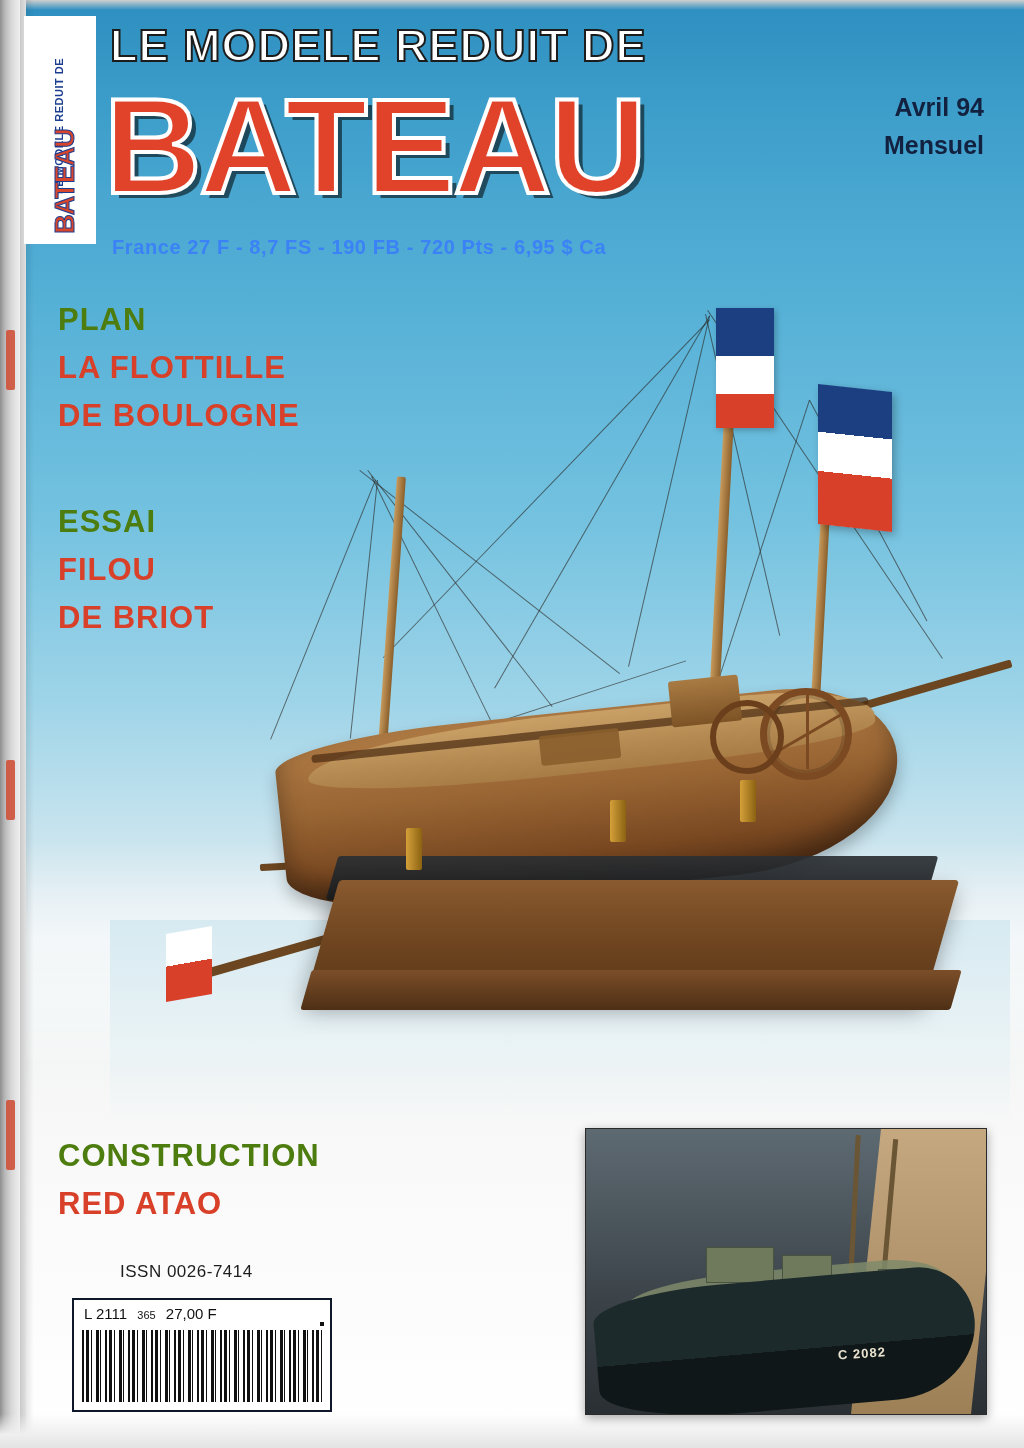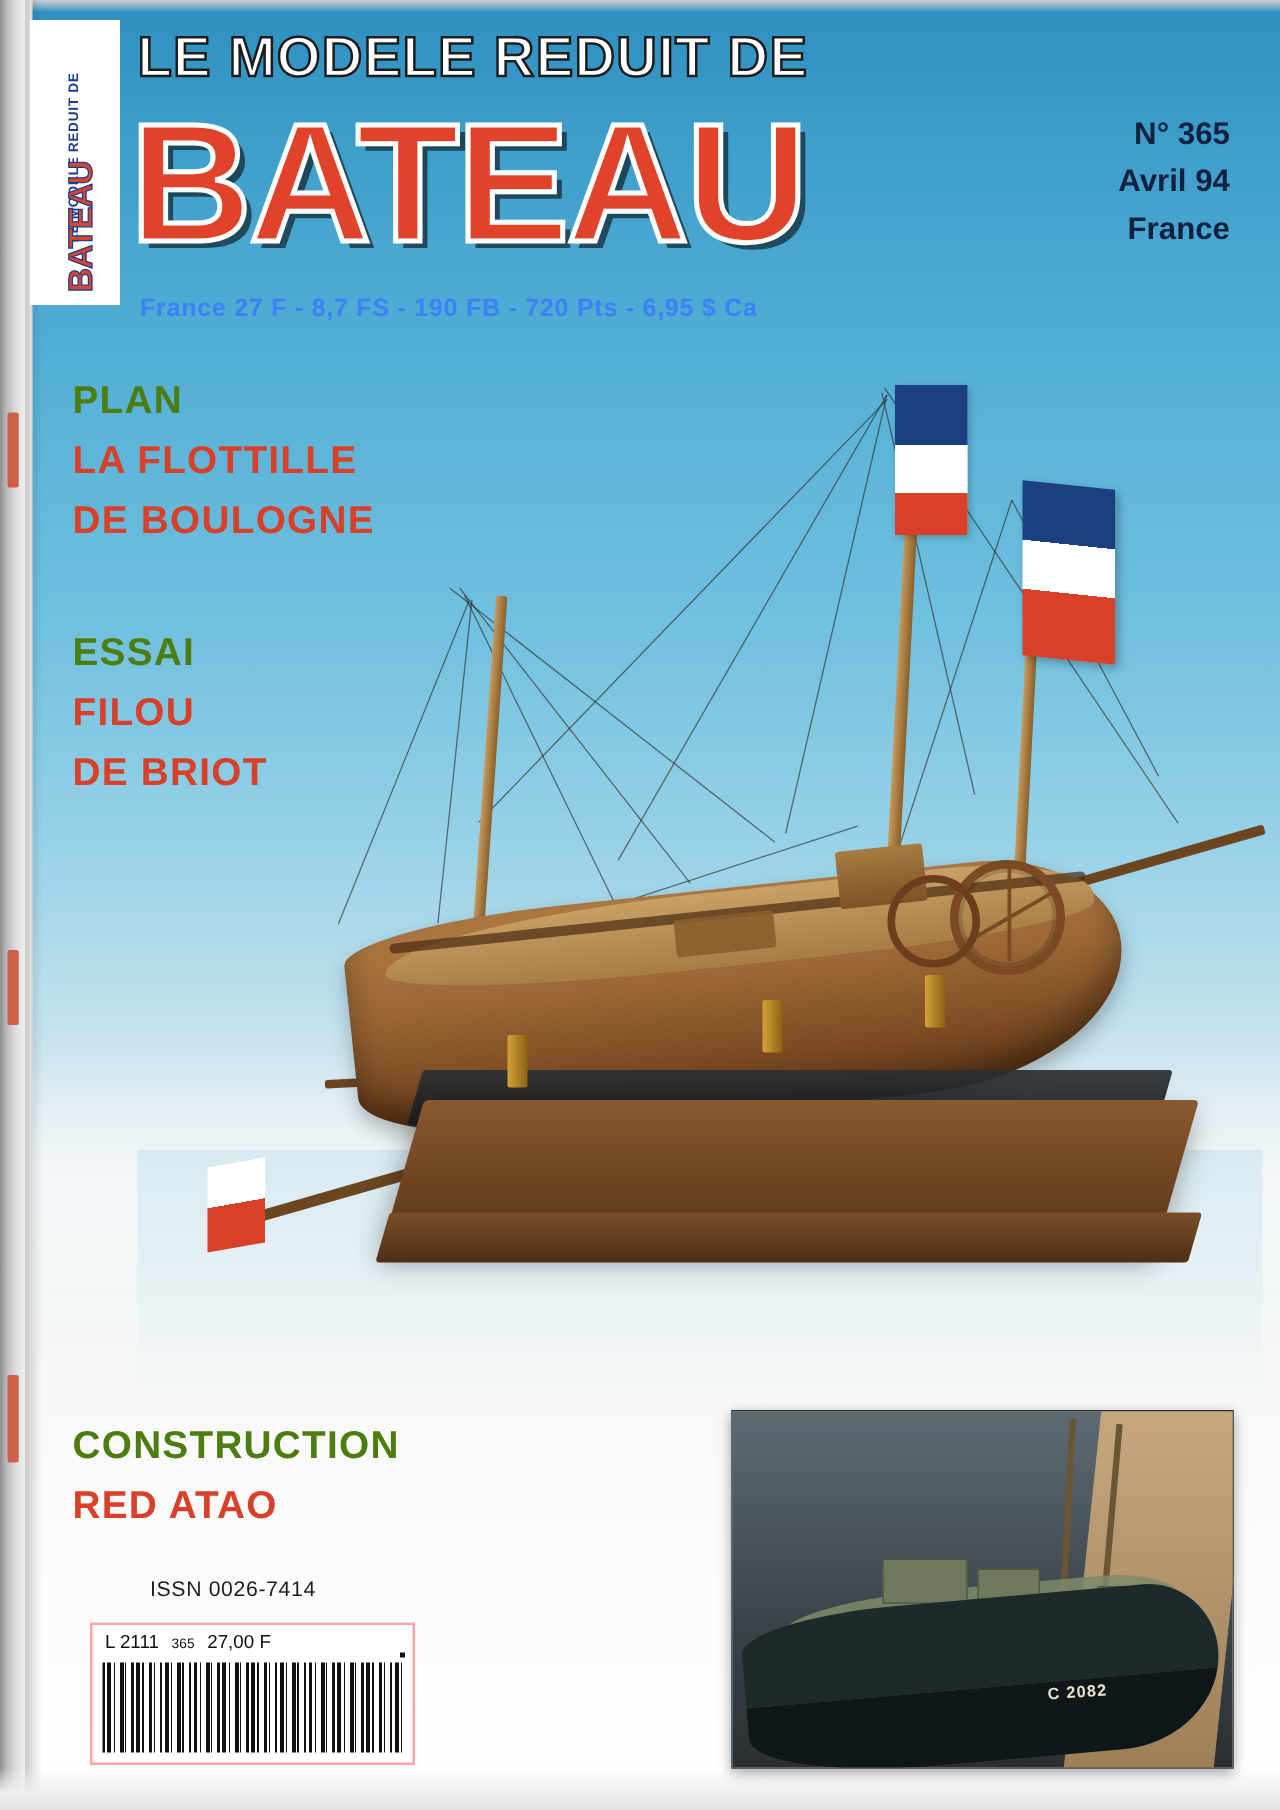--- a/index.html
+++ b/index.html
@@ -252,21 +252,21 @@
   }
   .inset-crate{position:absolute;background:#6f7a5d;border:1px solid #4a5340;}
 
   
   .issn{
     position:absolute;left:120px;top:1262px;
     font-size:17px;color:#1d1d1d;letter-spacing:.5px;white-space:nowrap;
   }
   .barcode-box{
     position:absolute;left:72px;top:1298px;width:256px;height:110px;
-    background:#ffffff;border:2px solid #fca5a5;
+    background:#ffffff;border:2px solid #0f172a;
   }
   .barcode-label{
     position:absolute;left:10px;top:5px;height:20px;
     font-size:15px;color:#111;white-space:nowrap;
   }
   .barcode-label .sm{font-size:11px;}
   .barcode-bars{
     position:absolute;left:8px;top:30px;width:240px;height:72px;
     background:repeating-linear-gradient(to right,
       #111 0 2px, #fff 2px 4px, #111 4px 7px, #fff 7px 9px,
@@ -344,23 +344,22 @@
       <div class="spine-small">LE MODELE REDUIT DE</div>
       <div class="spine-big">BATEAU</div>
     </div>
   </div>
 
   <div class="mast-top">LE MODELE REDUIT DE</div>
   <div class="mast-main">BATEAU</div>
   <div class="mast-prices">France 27 F - 8,7 FS - 190 FB - 720 Pts - 6,95 $ Ca</div>
 
   <div class="issue-block">
-    <div>N° 365</div>
     <div>Avril 94</div>
-    <div>France</div>
+    <div>Mensuel</div>
   </div>
 
   <div class="coverline cl-blue" style="left:58px;top:300px;">PLAN</div>
   <div class="coverline cl-red" style="left:58px;top:348px;">LA FLOTTILLE</div>
   <div class="coverline cl-red" style="left:58px;top:396px;">DE BOULOGNE</div>
 
   <div class="coverline cl-blue" style="left:58px;top:502px;">ESSAI</div>
   <div class="coverline cl-red" style="left:58px;top:550px;text-align:right;">FILOU</div>
   <div class="coverline cl-red" style="left:58px;top:598px;">DE BRIOT</div>
 

